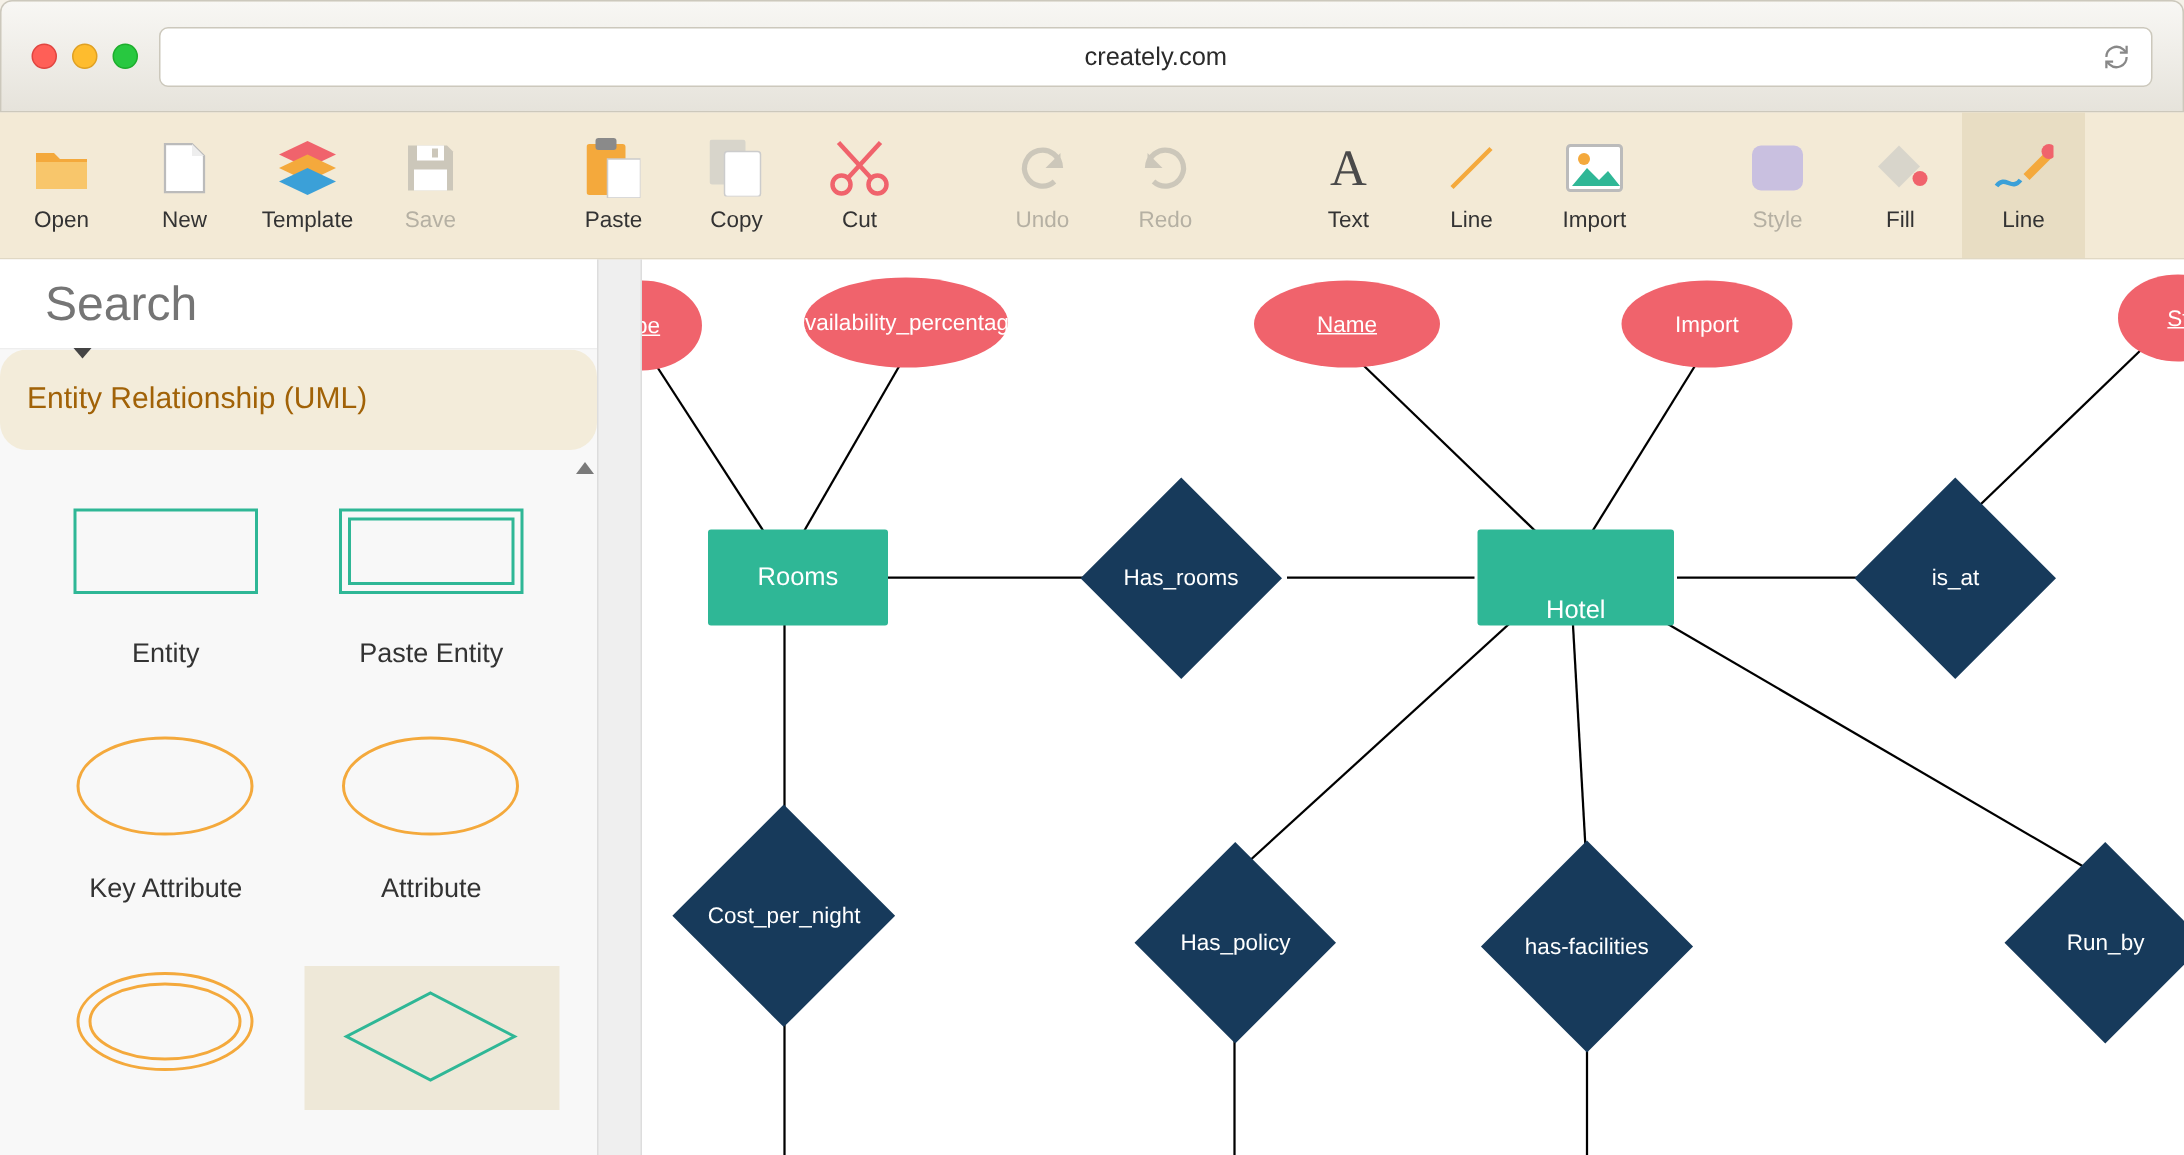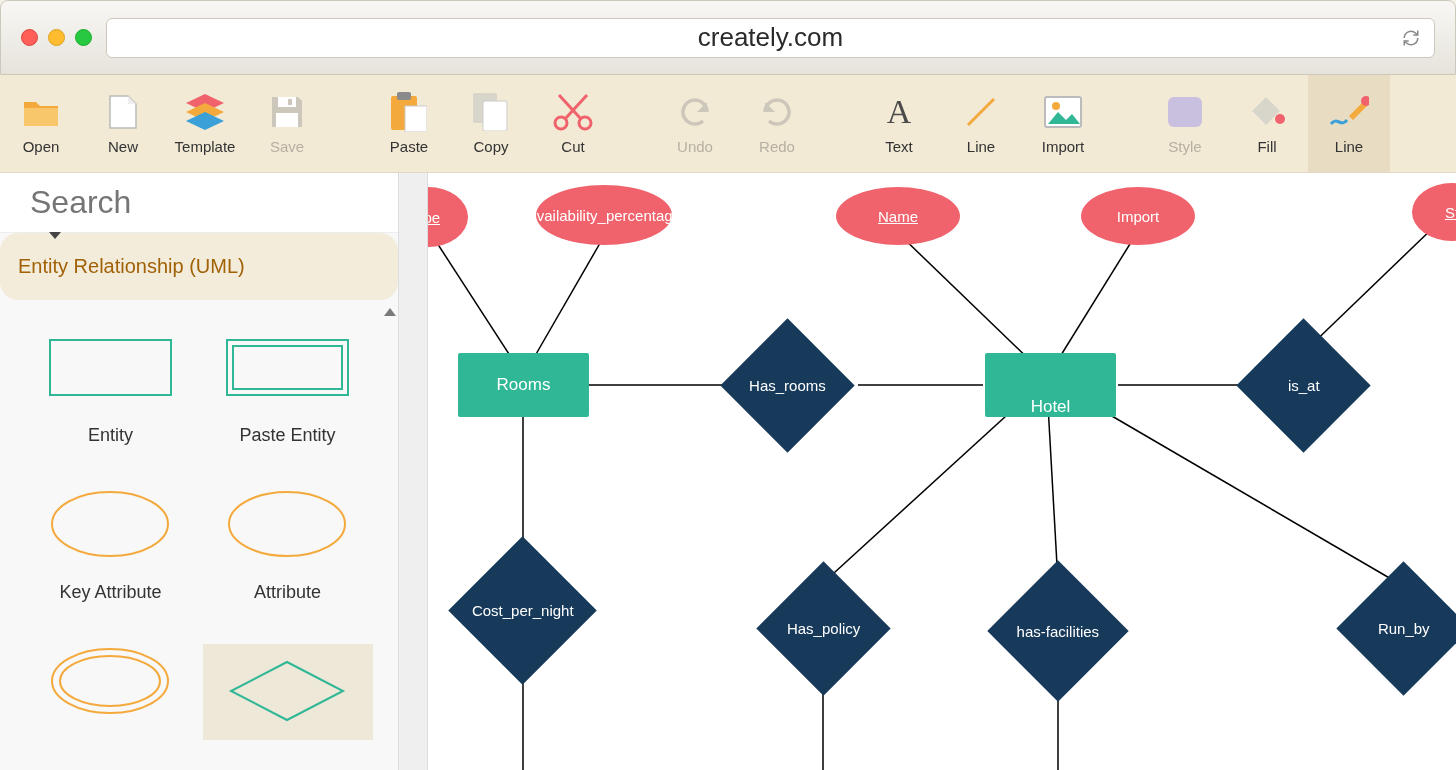--- a/index.html
+++ b/index.html
@@ -6,21 +6,21 @@
   body { font-family: -apple-system, "Segoe UI", Arial, sans-serif; width: 1456px; height: 770px; overflow: hidden; background: #f5f1e8; }
 
   
   .browser-chrome { height: 75px; background: linear-gradient(#f8f7f4, #e6e3db); border: 1px solid #ccc8bc; border-radius: 8px 8px 0 0; display: flex; align-items: center; padding: 0 20px; gap: 14px; }
   .traffic-lights { display: flex; gap: 10px; }
   .tl { width: 17px; height: 17px; border-radius: 50%; }
   .tl.red { background: #ff5f57; border: 1px solid #e04540; }
   .tl.yellow { background: #febc2e; border: 1px solid #dfa023; }
   .tl.green { background: #28c840; border: 1px solid #1dad2c; }
   .url-bar { flex: 1; height: 40px; background: #fff; border: 1px solid #ccc8bc; border-radius: 6px; display: flex; align-items: center; justify-content: center; position: relative; }
-  .url-text { font-size: 26px; color: #2a2a2a; }
+  .url-text { font-size: 17px; color: #2a2a2a; }
   .reload-icon { position: absolute; right: 14px; width: 18px; height: 18px; }
 
   
   .toolbar { height: 98px; background: #f3ead6; border-bottom: 1px solid #e0d8c4; display: flex; align-items: stretch; }
   .tb-group { display: flex; }
   .tb-btn { width: 82px; display: flex; flex-direction: column; align-items: center; justify-content: center; gap: 6px; cursor: pointer; font-size: 15px; color: #333; }
   .tb-btn.disabled { color: #b5b0a3; }
   .tb-btn.selected { background: #e8ddc3; }
   .tb-icon { width: 40px; height: 40px; display: flex; align-items: center; justify-content: center; }
   .tb-sep { width: 40px; }
@@ -308,21 +308,21 @@
     <div class="er-attr" style="left:108px; top:12px; width:136px; height:60px;">
         <span>Availability_percentage</span>
       </div>
     <div class="er-attr" style="left:653px; top:14px; width:114px; height:58px;">
         <span>Import</span>
       </div>
     <div class="er-attr underline" style="left:984px; top:10px; width:80px; height:58px;">
         <span>St</span>
       </div>
 
-    <div class="er-entity" style="left:30px; top:180px; width:131px; height:64px;">
+    <div class="er-entity" style="left:44px; top:180px; width:120px; height:64px;">
         <span>Rooms</span>
       </div>
     <div class="er-entity" style="left:557px; top:180px; width:131px; height:64px;align-items:flex-end;">
         <span>Hotel</span>
       </div>
 
     <div class="er-rel" style="left:312px; top:165px; width:95px; height:95px;">
         <span>Has_rooms</span>
       </div>
     <div class="er-rel" style="left:828px; top:165px; width:95px; height:95px;">

